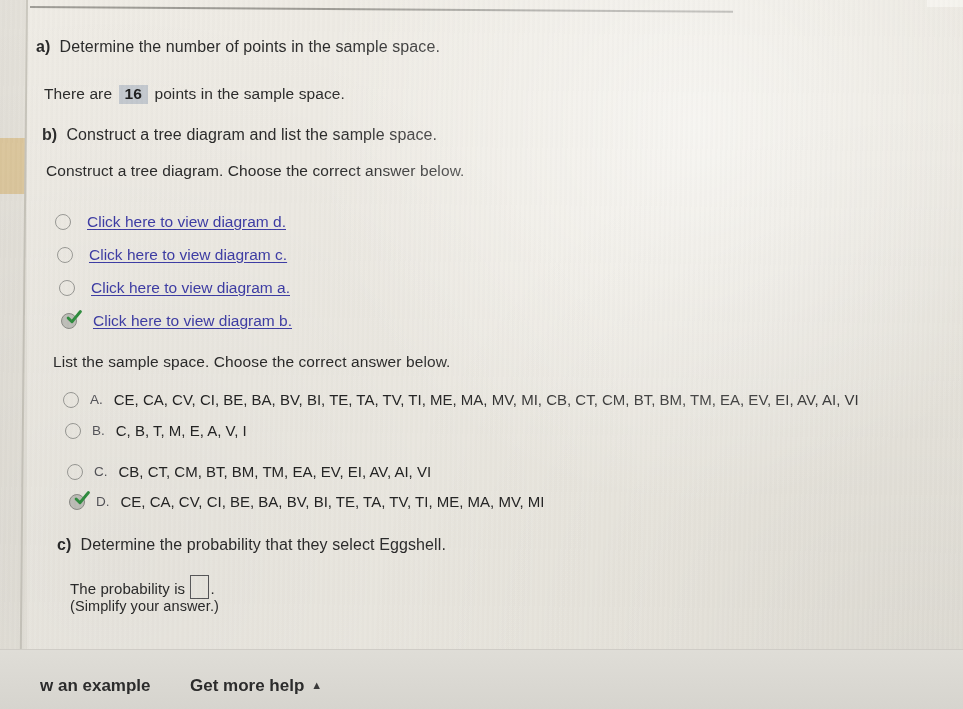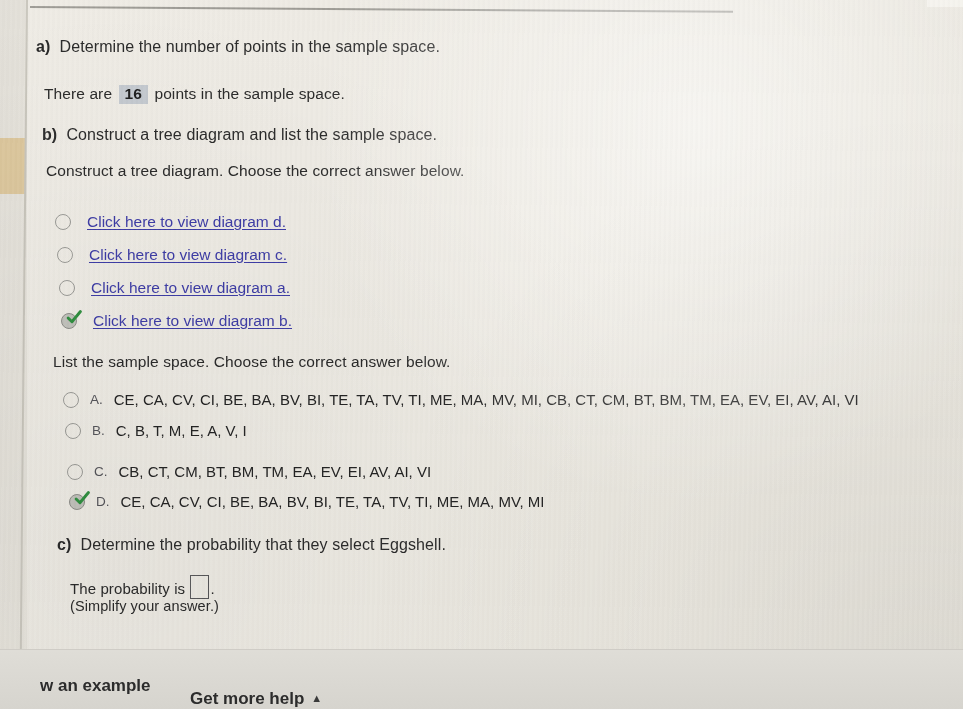--- a/index.html
+++ b/index.html
@@ -300,18 +300,18 @@
 
     <div class="line" style="left:70px; top:598px; font-size:14.5px;">(Simplify your answer.)</div>
 
   </div>
 
   <div class="tex-a"></div>
   <div class="tex-b"></div>
 
   <div class="bottom-bar">
     <div class="bottom-item" style="left:0px; top:26px;">w an example</div>
-    <div class="bottom-item" style="left:150px; top:39px;">
+    <div class="bottom-item" style="left:150px; top:26px;">
       <span>Get more help</span><span class="caret">▲</span>
     </div>
   </div>
 
 </div>
 
 </body></html>

